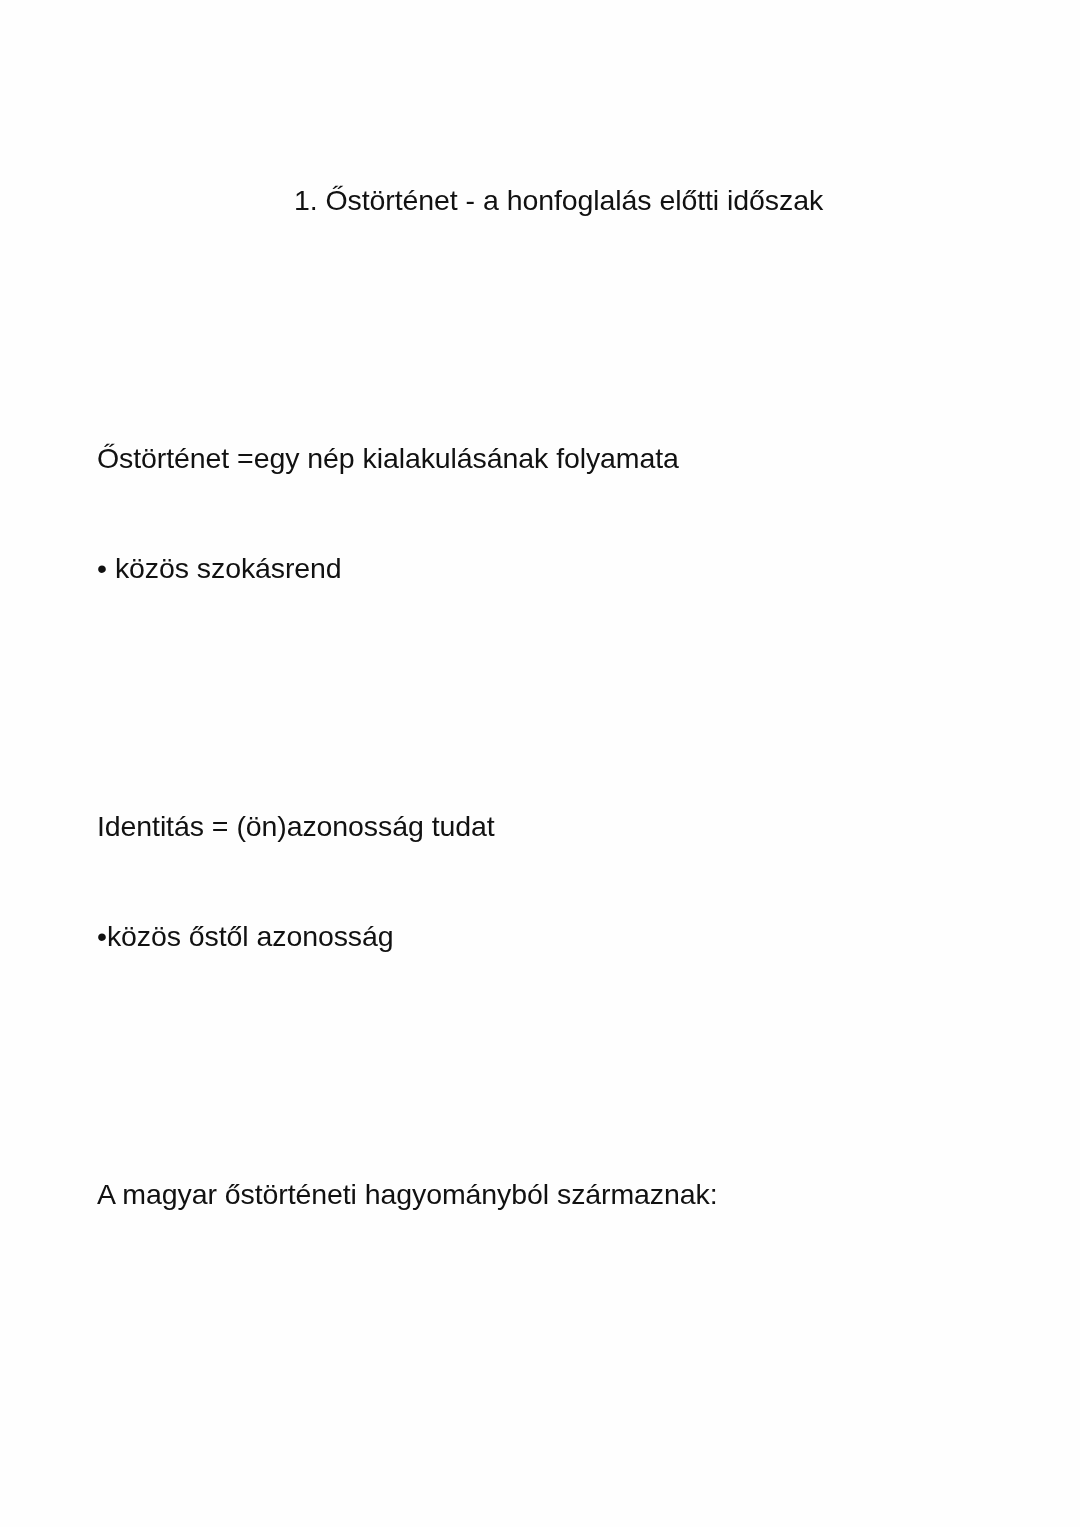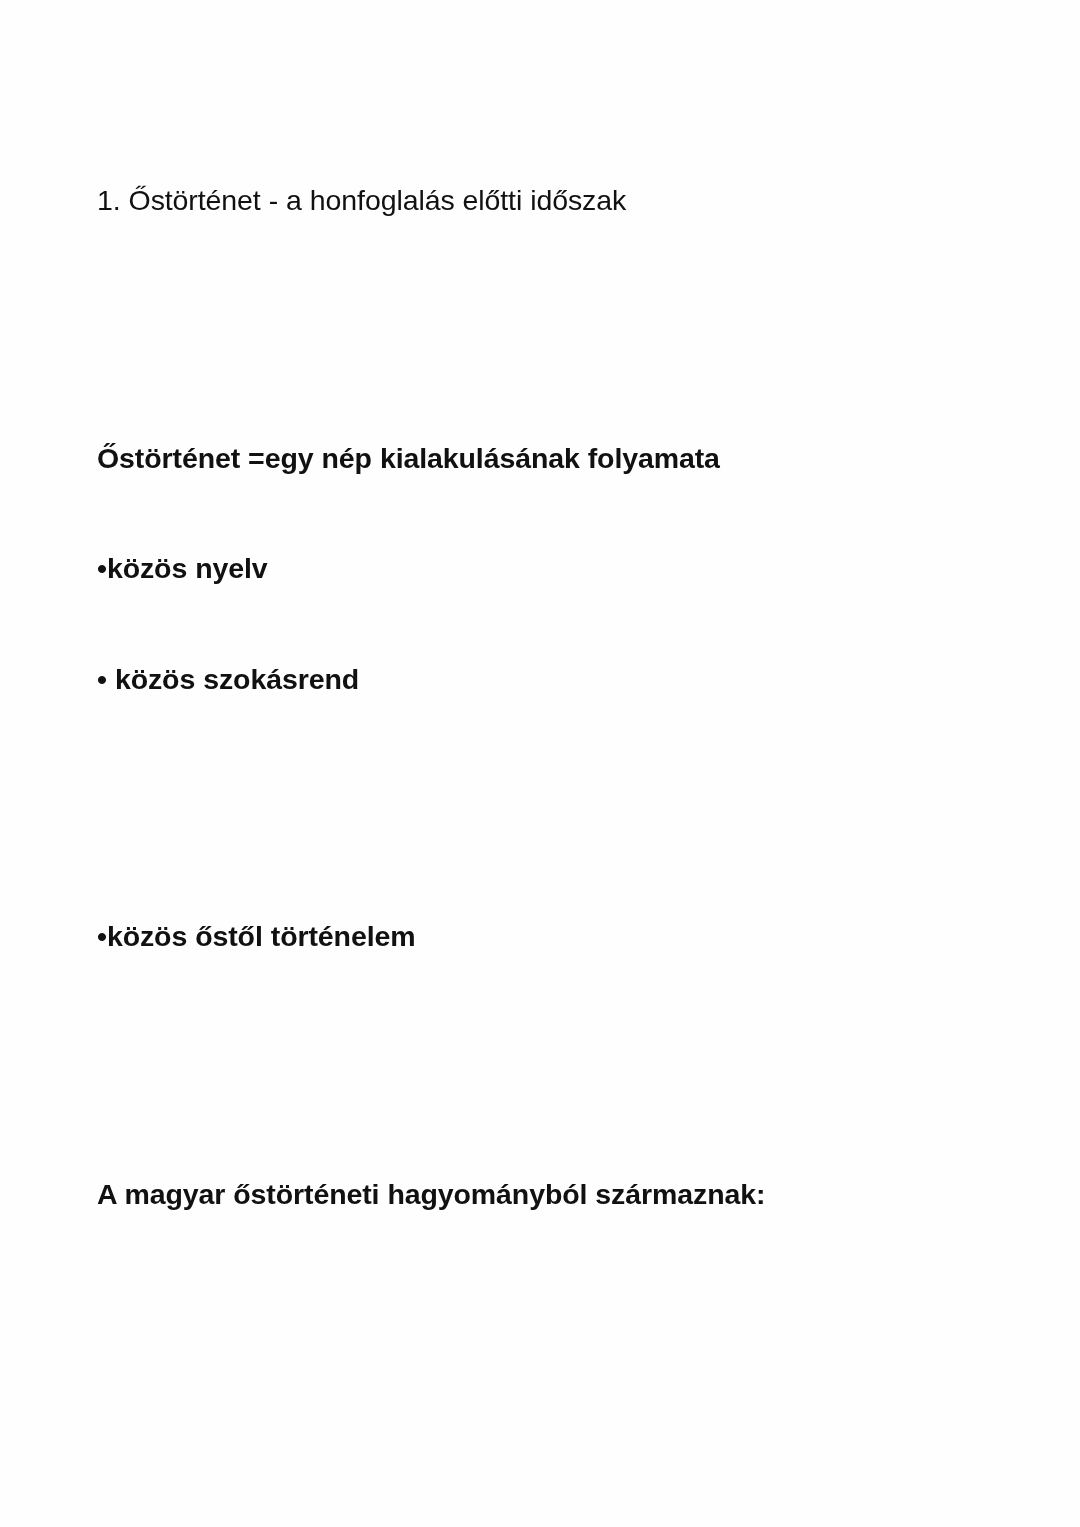--- a/index.html
+++ b/index.html
@@ -27,47 +27,47 @@
     font-size: 28.5px;
     line-height: 36.8px;
     letter-spacing: -0.1px;
     white-space: pre-wrap;
     word-spacing: 0.2px;
   }
   .line {
     display: block;
     min-height: 36.8px;
     white-space: pre;
-    font-weight: bold;
   }
   .blank {
     display: block;
     height: 36.8px;
   }
   .section-heading {
     display: block;
     min-height: 36.8px;
     white-space: pre;
+    text-align: center;
   }
 </style>
 </head>
 <body>
 
 <div id="page">
   <div class="doc-body">
 
     <span class="section-heading">1. Őstörténet - a honfoglalás előtti időszak</span>
     <span class="blank"></span>
 
     <span class="line">Őstörténet =egy nép kialakulásának folyamata</span>
-    <span class="line">•közös nyelv</span>
     <span class="line">• közös szokásrend</span>
     <span class="blank"></span>
 
-    <span class="line">•közös őstől történelem</span>
+    <span class="line">Identitás = (ön)azonosság tudat</span>
+    <span class="line">•közös őstől azonosság</span>
     <span class="blank"></span>
 
     <span class="line">A magyar őstörténeti hagyományból származnak:</span>
     
     
     
     
     
 
     

